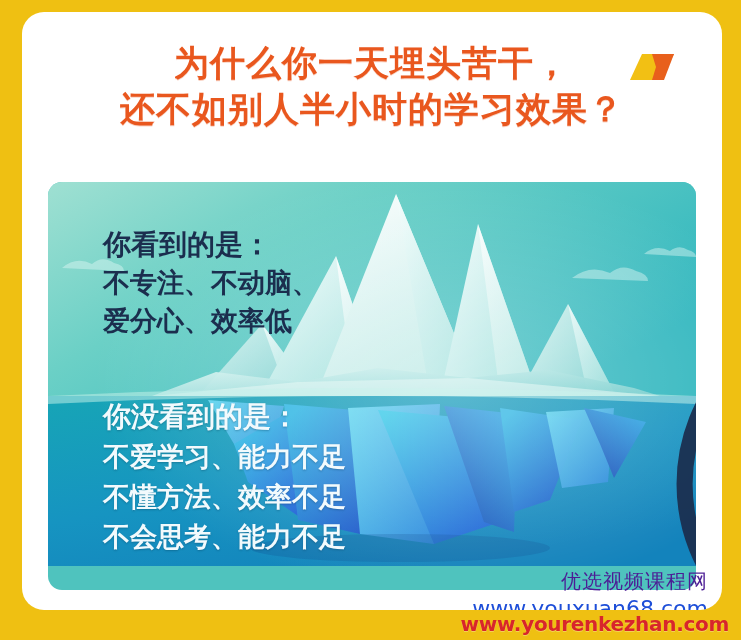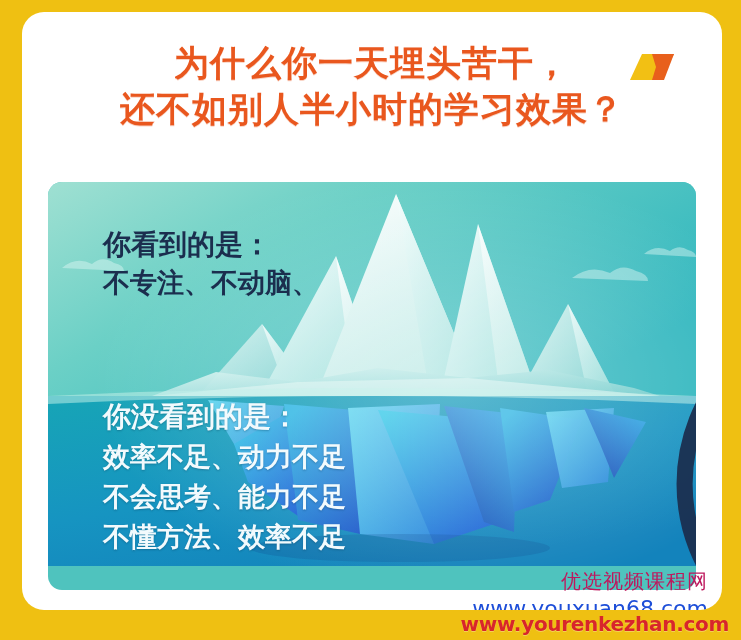--- a/index.html
+++ b/index.html
@@ -129,21 +129,21 @@
   }
   .wm-logo { width: 62px; height: 62px; flex: 0 0 auto; }
 
   
   .wm-pink {
     position: absolute;
     right: 14px;
     top: 556px;
     font-family: "DejaVu Sans", "Liberation Sans", sans-serif;
     font-size: 20px;
-    color: #be185d;
+    color: #4c1d95;
     letter-spacing: 1px;
     white-space: nowrap;
   }
   .wm-gray {
     position: absolute;
     right: 14px;
     top: 584px;
     font-family: "DejaVu Sans", "Liberation Sans", sans-serif;
     font-size: 22px;
     color: #1d4ed8;
@@ -275,27 +275,28 @@
 
           <ellipse cx="352" cy="366" rx="150" ry="14" fill="#0B4C8E" opacity="0.25"></ellipse>
         </g>
 
         <rect x="0" y="0" width="648" height="384" fill="url(#glow)"></rect>
       </svg>
 
       <div class="ice-text ice-text-top">
         <span class="l0">你看到的是：</span>
         <span>不专注、不动脑、</span>
+        <span>爱分心、效率低</span>
       </div>
 
       <div class="ice-text ice-text-bottom">
         <span class="l0">你没看到的是：</span>
-        <span>效率不足、动力不足</span>
+        <span>不爱学习、能力不足</span>
+        <span>不懂方法、效率不足</span>
         <span>不会思考、能力不足</span>
-        <span>不懂方法、效率不足</span>
       </div>
 
       <div class="watermark">
         <svg class="wm-logo" viewBox="0 0 62 62">
           <circle cx="31" cy="31" r="28" fill="none" stroke="#1B2E4E" stroke-width="2.6"></circle>
           <rect x="22" y="14" width="9" height="36" fill="#1B3A8F"></rect>
           <rect x="31" y="18" width="9" height="32" fill="#2E7BD6"></rect>
           <rect x="22" y="42" width="18" height="8" fill="#14276B"></rect>
         </svg>
 

